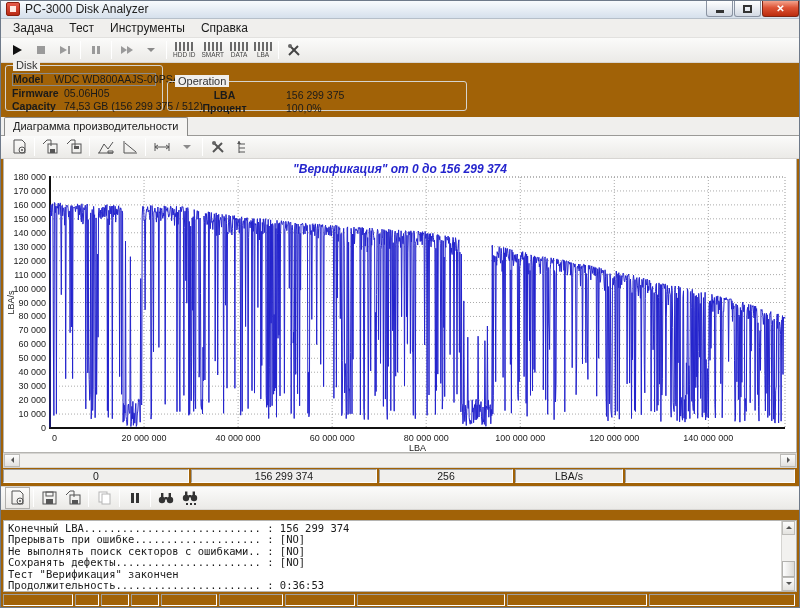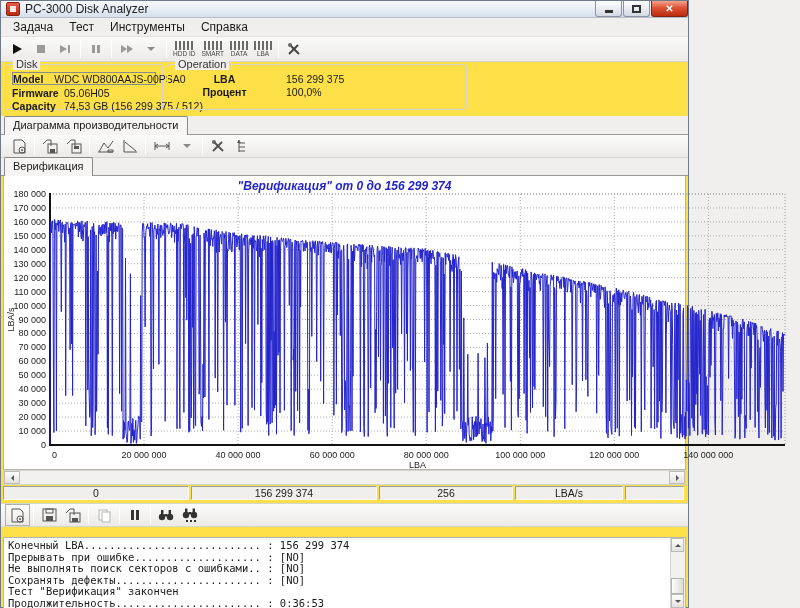--- a/index.html
+++ b/index.html
@@ -1,18 +1,18 @@
 <!DOCTYPE html>
 <html><head>
 <meta charset="utf-8">
 <style>
   * { margin:0; padding:0; box-sizing:border-box; }
   html,body { width:800px; height:608px; overflow:hidden; }
   body { font-family:"Liberation Sans", sans-serif; font-size:11px; color:#1a1a1a; background:#f0efed; }
-  .window { width:689px; height:608px; border:1px solid #6e7a8a; display:flex; flex-direction:column; background:#fde047; }
+  .window { width:800px; height:608px; border:1px solid #6e7a8a; display:flex; flex-direction:column; background:#a16207; }
 
   
   .titlebar { height:22px; background:linear-gradient(#f8fbfd,#dfe8f2 50%,#cfdaе8 51%,#d5dfea); background:linear-gradient(#f8fbfd,#d6e0ec); border-bottom:1px solid #b6bfc9; display:flex; align-items:center; padding-left:5px; }
   .app-icon { width:14px; height:14px; background:linear-gradient(#e65b4a,#b92a14); border:1px solid #8c1f0e; border-radius:2px; margin-right:5px; position:relative; }
   .app-icon::after { content:""; position:absolute; left:3px; top:3px; width:6px; height:6px; background:#ffe9e2; }
   .title-text { font-size:12px; color:#222; }
   .win-buttons { margin-left:auto; display:flex; align-self:flex-start; }
   .win-btn { width:27px; height:16px; border:1px solid #8a93a2; border-top:none; background:linear-gradient(#ffffff,#d3dae4); display:flex; align-items:center; justify-content:center; font-size:10px; color:#333; border-radius:0 0 3px 3px; margin-left:1px; }
   .win-btn.close { width:37px; background:linear-gradient(#f4a38c,#dd5335 45%,#bb2c0e); border-color:#7e2513; color:#fff; font-weight:bold; }
   .glyph-min { width:8px; height:3px; background:#333; margin-top:6px; }
@@ -30,21 +30,21 @@
   .labeled-btn { display:flex; flex-direction:column; align-items:center; justify-content:center; padding:1px 3px; height:24px; }
   .labeled-btn .mini-glyph { width:18px; height:9px; background:repeating-linear-gradient(90deg,#6a6a6a 0 2px,transparent 2px 4px); margin-bottom:1px; }
   .labeled-btn .mini-label { font-size:6.5px; color:#444; letter-spacing:0; line-height:6px; }
   svg.icon { display:block; }
 
   
   .panels { display:flex; padding:2px 4px 4px 4px; height:52px; }
   .groupbox { border:1px solid #d5d4cf; border-radius:3px; position:relative; padding:7px 6px 2px 6px; }
   .groupbox .caption { position:absolute; top:-7px; left:7px; background:#f0efed; padding:0 3px; font-size:11px; color:#333; }
   .gb-disk { width:158px; margin-right:4px; }
-  .gb-oper { width:300px; }
+  .gb-oper { width:300px;margin-top:16px; }
   .field-row { display:flex; align-items:center; height:13px; font-size:10.5px; }
   .field-row .flabel { font-weight:bold; text-align:center; padding-right:11px; }
   .gb-disk .flabel { width:52px; }
   .gb-oper .flabel { width:112px; }
   .model-box { border:1px solid #8b8b8b; margin:0 0 1px 0; }
   .fvalue { white-space:nowrap; }
 
   
   .tabrow { display:flex; align-items:flex-end; padding-left:3px; border-bottom:1px solid #9b9a97; background:#f0efed; }
   .tabrow.tr1 { height:19px; margin-top:2px; }
@@ -268,23 +268,20 @@
         </svg>
     </div>
     <div class="tb-btn">
       <svg class="icon" width="14" height="14">
           <path d="M4,1 v12 M4,4 h6 M4,8 h6 M4,12 h6" fill="none" stroke="#555"></path>
           <path d="M4,1 l-2,3 h4 z" fill="#555"></path>
         </svg>
     </div>
   </div>
 
-  <div class="tabrow tr2">
-    <div class="tab active">Верификация</div>
-  </div>
 
   <div class="chart-wrap">
     <div class="chart-title" id="chart-title" style="color: rgb(36, 36, 205);">"Верификация" от 0 до 156 299 374</div>
     <svg id="chart-svg" width="794" height="292" viewBox="0 0 794 292">
         <text x="42" y="272" text-anchor="end" font-size="9" fill="#222">0</text>
         <line x1="46" y1="255.05555555555554" x2="781" y2="255.05555555555554" stroke="#aaaaaa" stroke-width="1" stroke-dasharray="1,2"></line>
         <text x="42" y="258.05555555555554" text-anchor="end" font-size="9" fill="#222">10 000</text>
         <line x1="46" y1="241.11111111111111" x2="781" y2="241.11111111111111" stroke="#aaaaaa" stroke-width="1" stroke-dasharray="1,2"></line>
         <text x="42" y="244.11111111111111" text-anchor="end" font-size="9" fill="#222">20 000</text>
         <line x1="46" y1="227.16666666666669" x2="781" y2="227.16666666666669" stroke="#aaaaaa" stroke-width="1" stroke-dasharray="1,2"></line>

